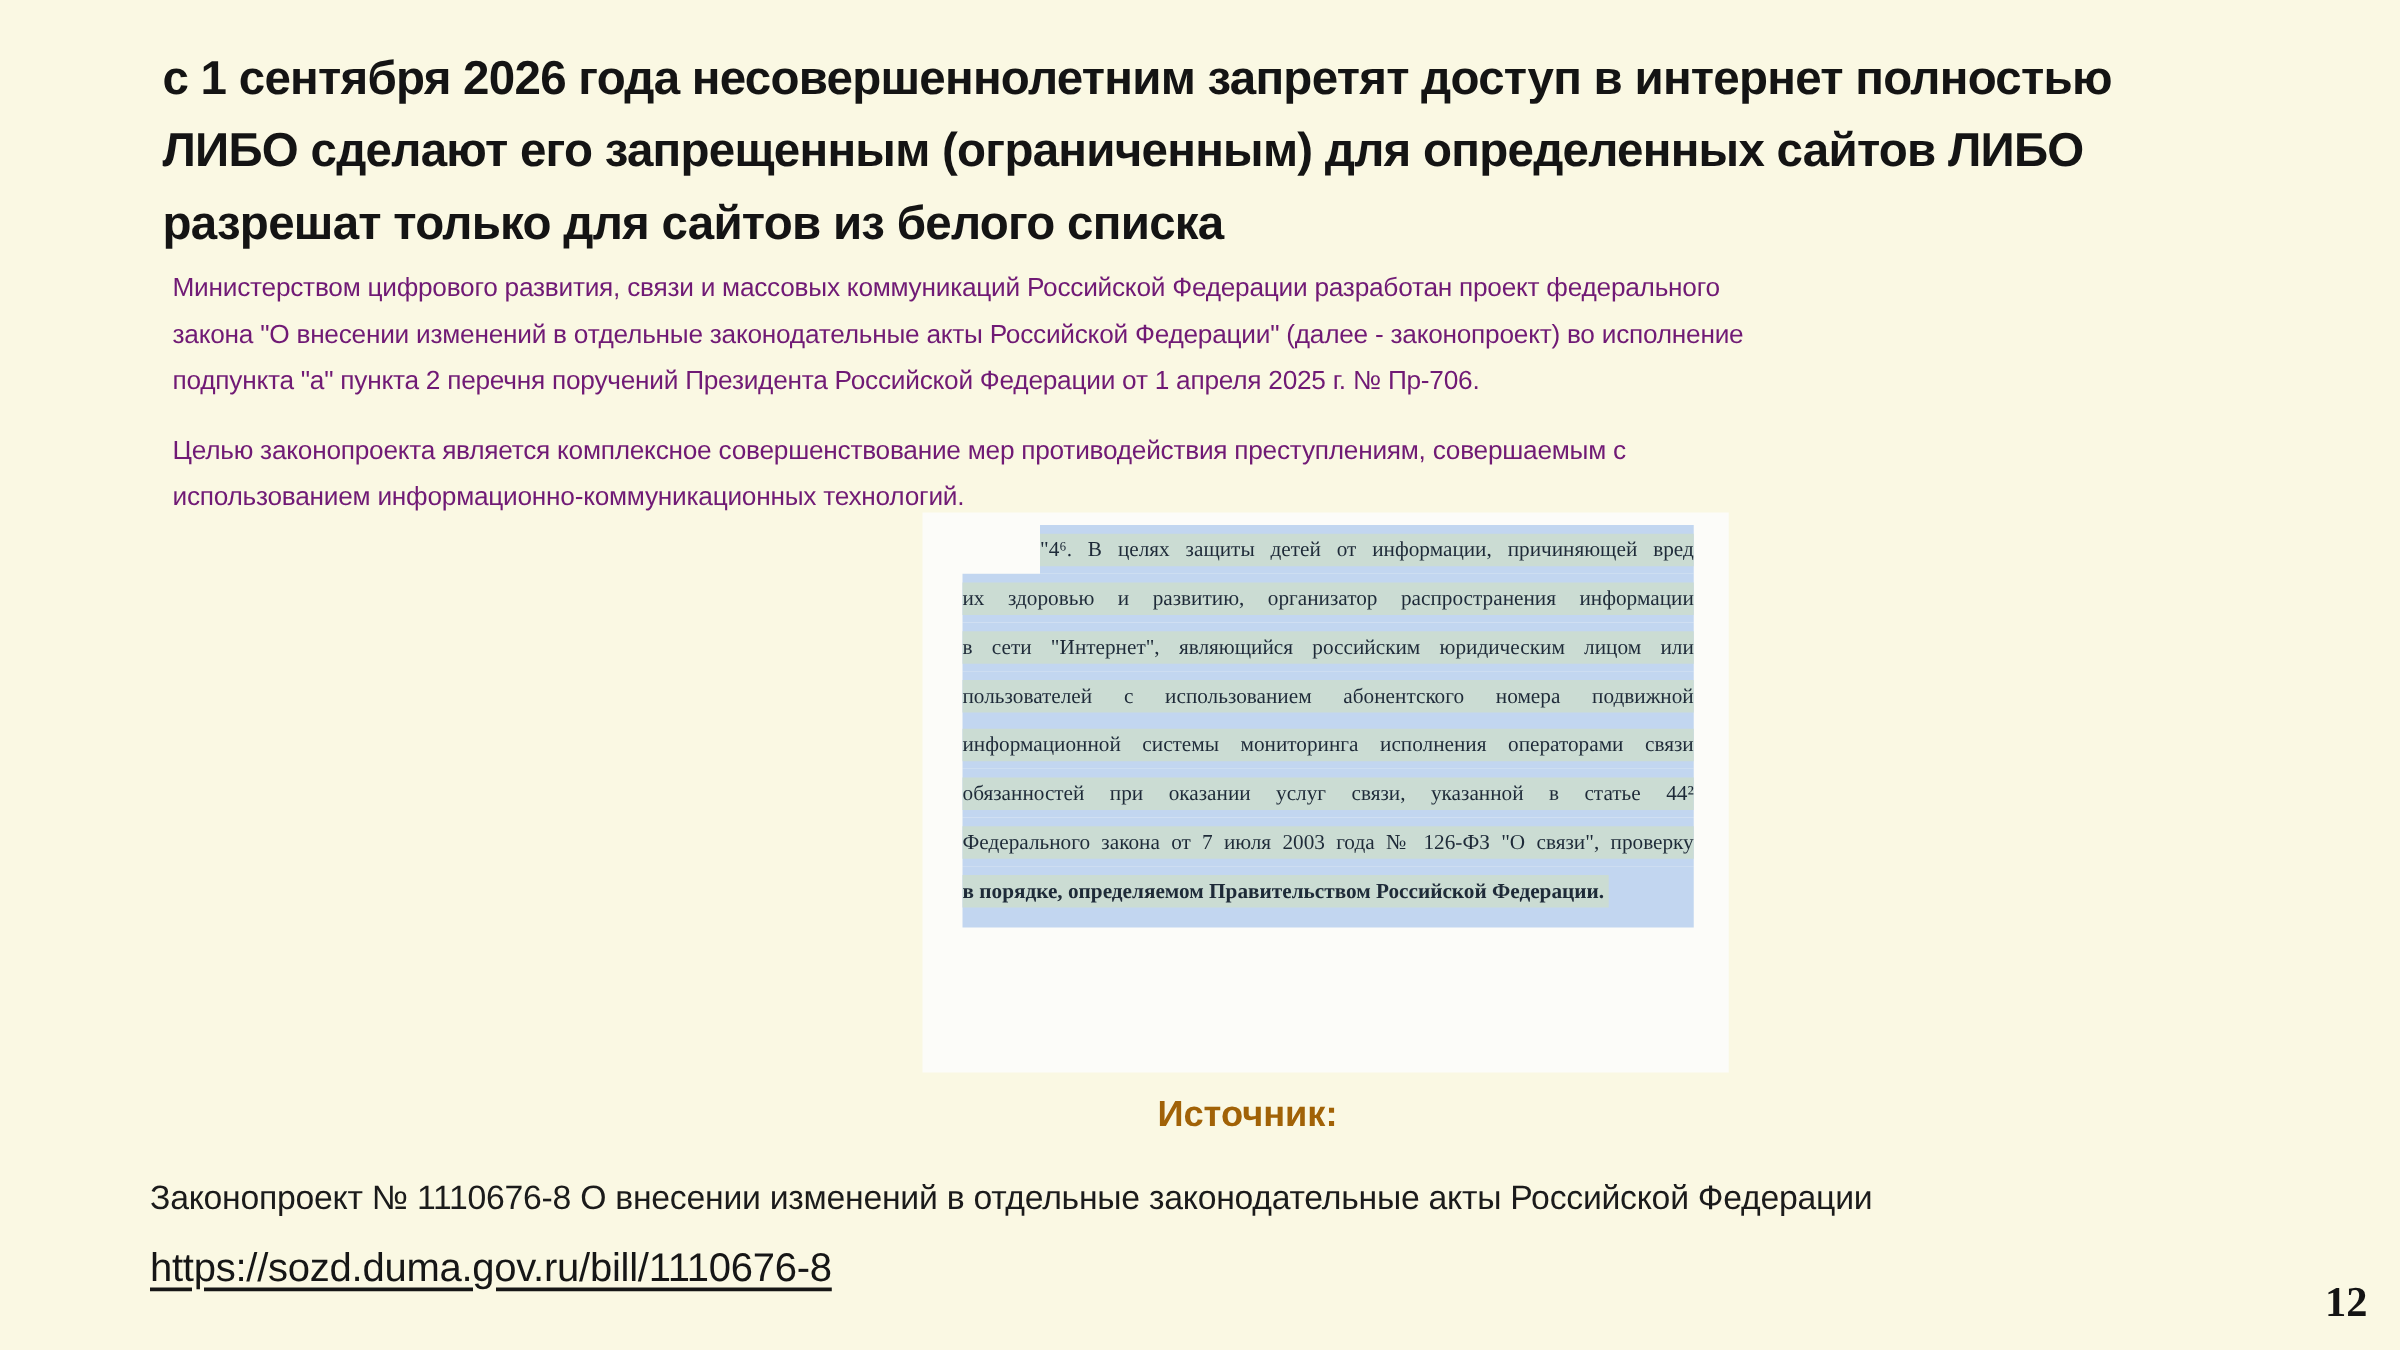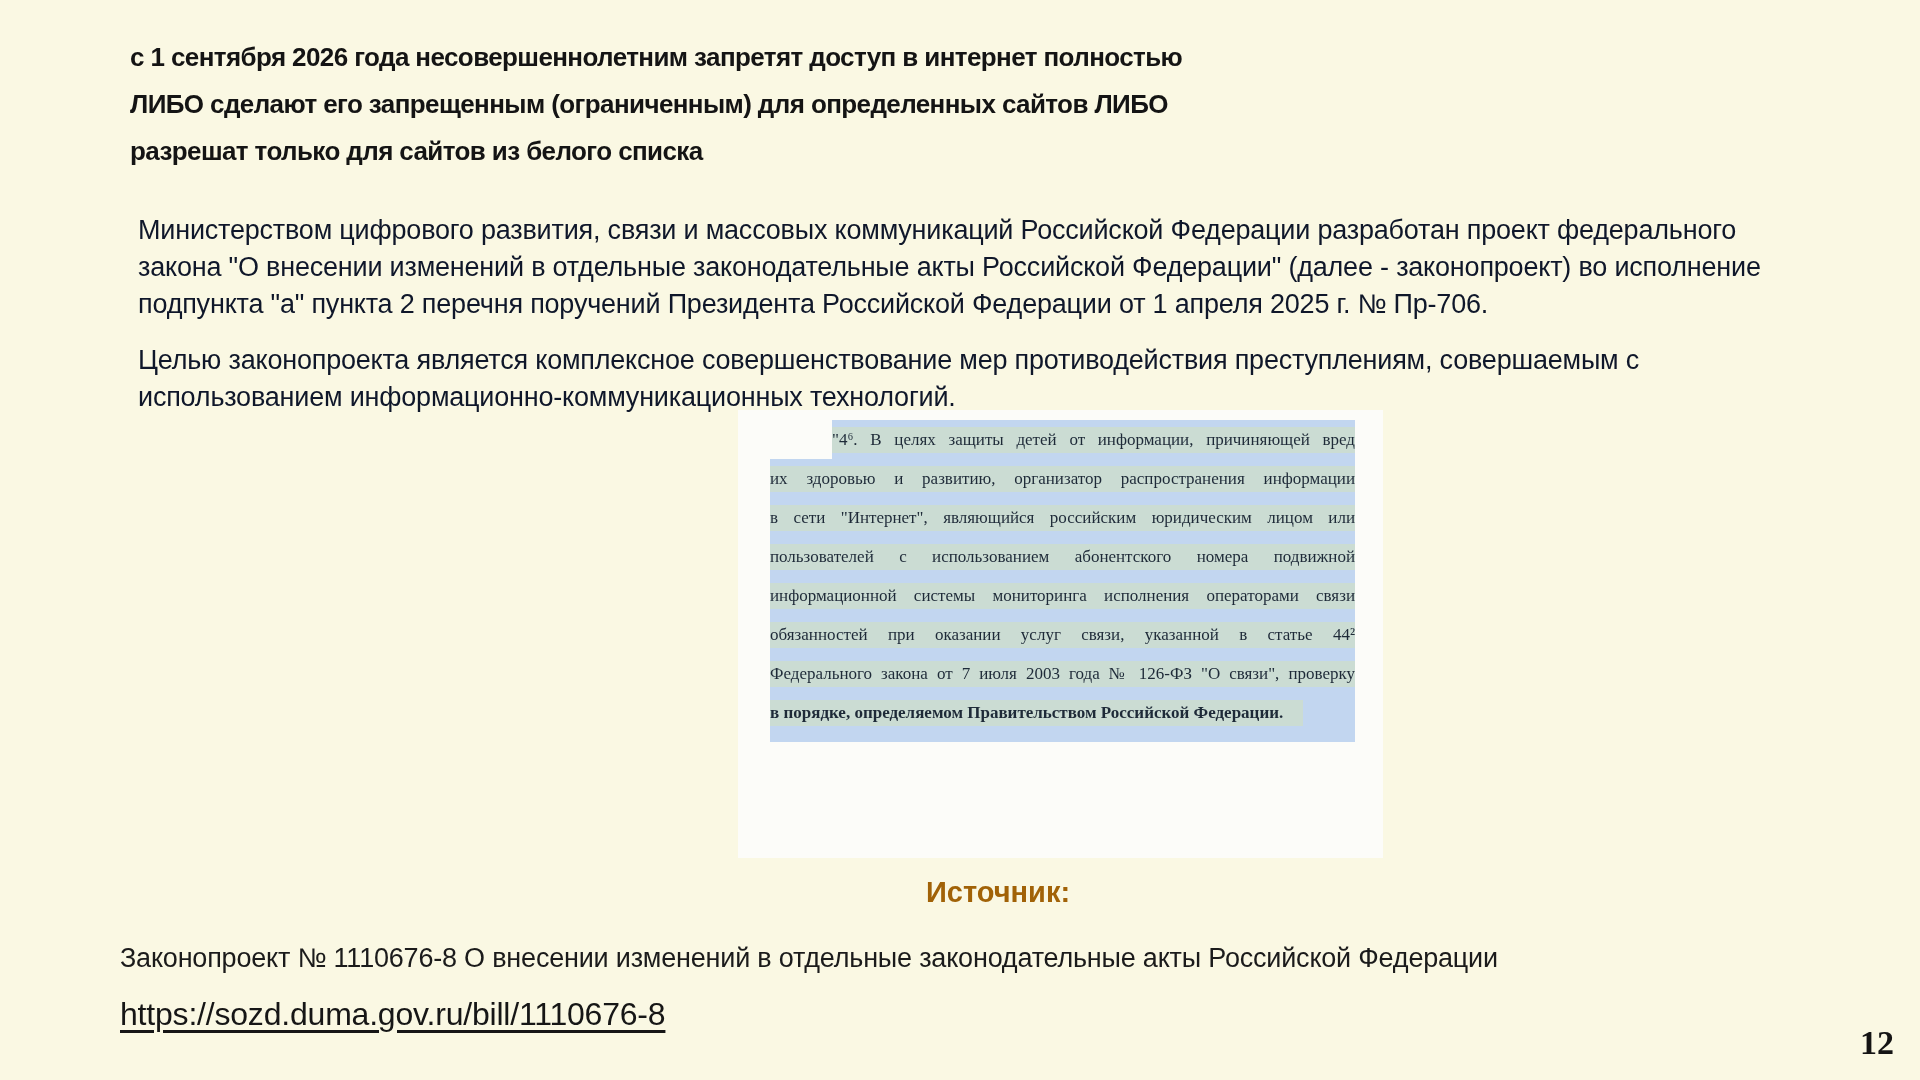--- a/index.html
+++ b/index.html
@@ -7,27 +7,27 @@
     width:1920px;height:1080px;overflow:hidden;
     background:#faf8e3;
     font-family:"Liberation Sans",sans-serif;
     color:#161616;
     position:relative;
   }
   .slide{position:absolute;inset:0;}
 
   .title{
     position:absolute;left:130px;top:34px;width:1770px;
-    font-size:26px;font-weight:700;line-height:47px;
+    font-size:38px;font-weight:700;line-height:58px;
     letter-spacing:-0.6px;white-space:pre-line;color:#141414;
   }
 
   .para{
     position:absolute;left:138px;width:1770px;
-    font-size:27px;line-height:37px;white-space:pre-line;color:#0f172a;
+    font-size:21px;line-height:37px;white-space:pre-line;color:#701a75;
     letter-spacing:-0.2px;
   }
   .para1{top:212px;}
   .para2{top:342px;}
 
   
   .doc{
     position:absolute;left:738px;top:410px;width:645px;height:448px;
     background:#fcfcf9;
     box-sizing:border-box;
@@ -42,21 +42,21 @@
   }
   .doc-line .hl{
     display:block;width:100%;
     background:#cbdcd3;
     font-size:17px;line-height:26px;
     white-space:nowrap;overflow:visible;
     text-align:justify;text-align-last:justify;
   }
   .doc-line.indent{margin-left:62px;}
   .doc-line.bold .hl{font-weight:700;}
-  .doc-line.fit .hl{width:auto;padding-right:20px;text-align:left;text-align-last:left;}
+  .doc-line.fit .hl{width:auto;padding-right:4px;text-align:left;text-align-last:left;}
   .doc-line.extend .hl{width:calc(100% + 10px);}
   .doc-strip{height:10px;background:#c2d6f0;}
 
   .source-heading{
     position:absolute;left:76px;right:0;top:876px;
     text-align:center;font-size:29px;font-weight:700;color:#a16207;
   }
   .source-ref{
     position:absolute;left:120px;top:943px;width:1700px;
     font-size:27px;color:#1b1b1b;letter-spacing:-0.2px;

